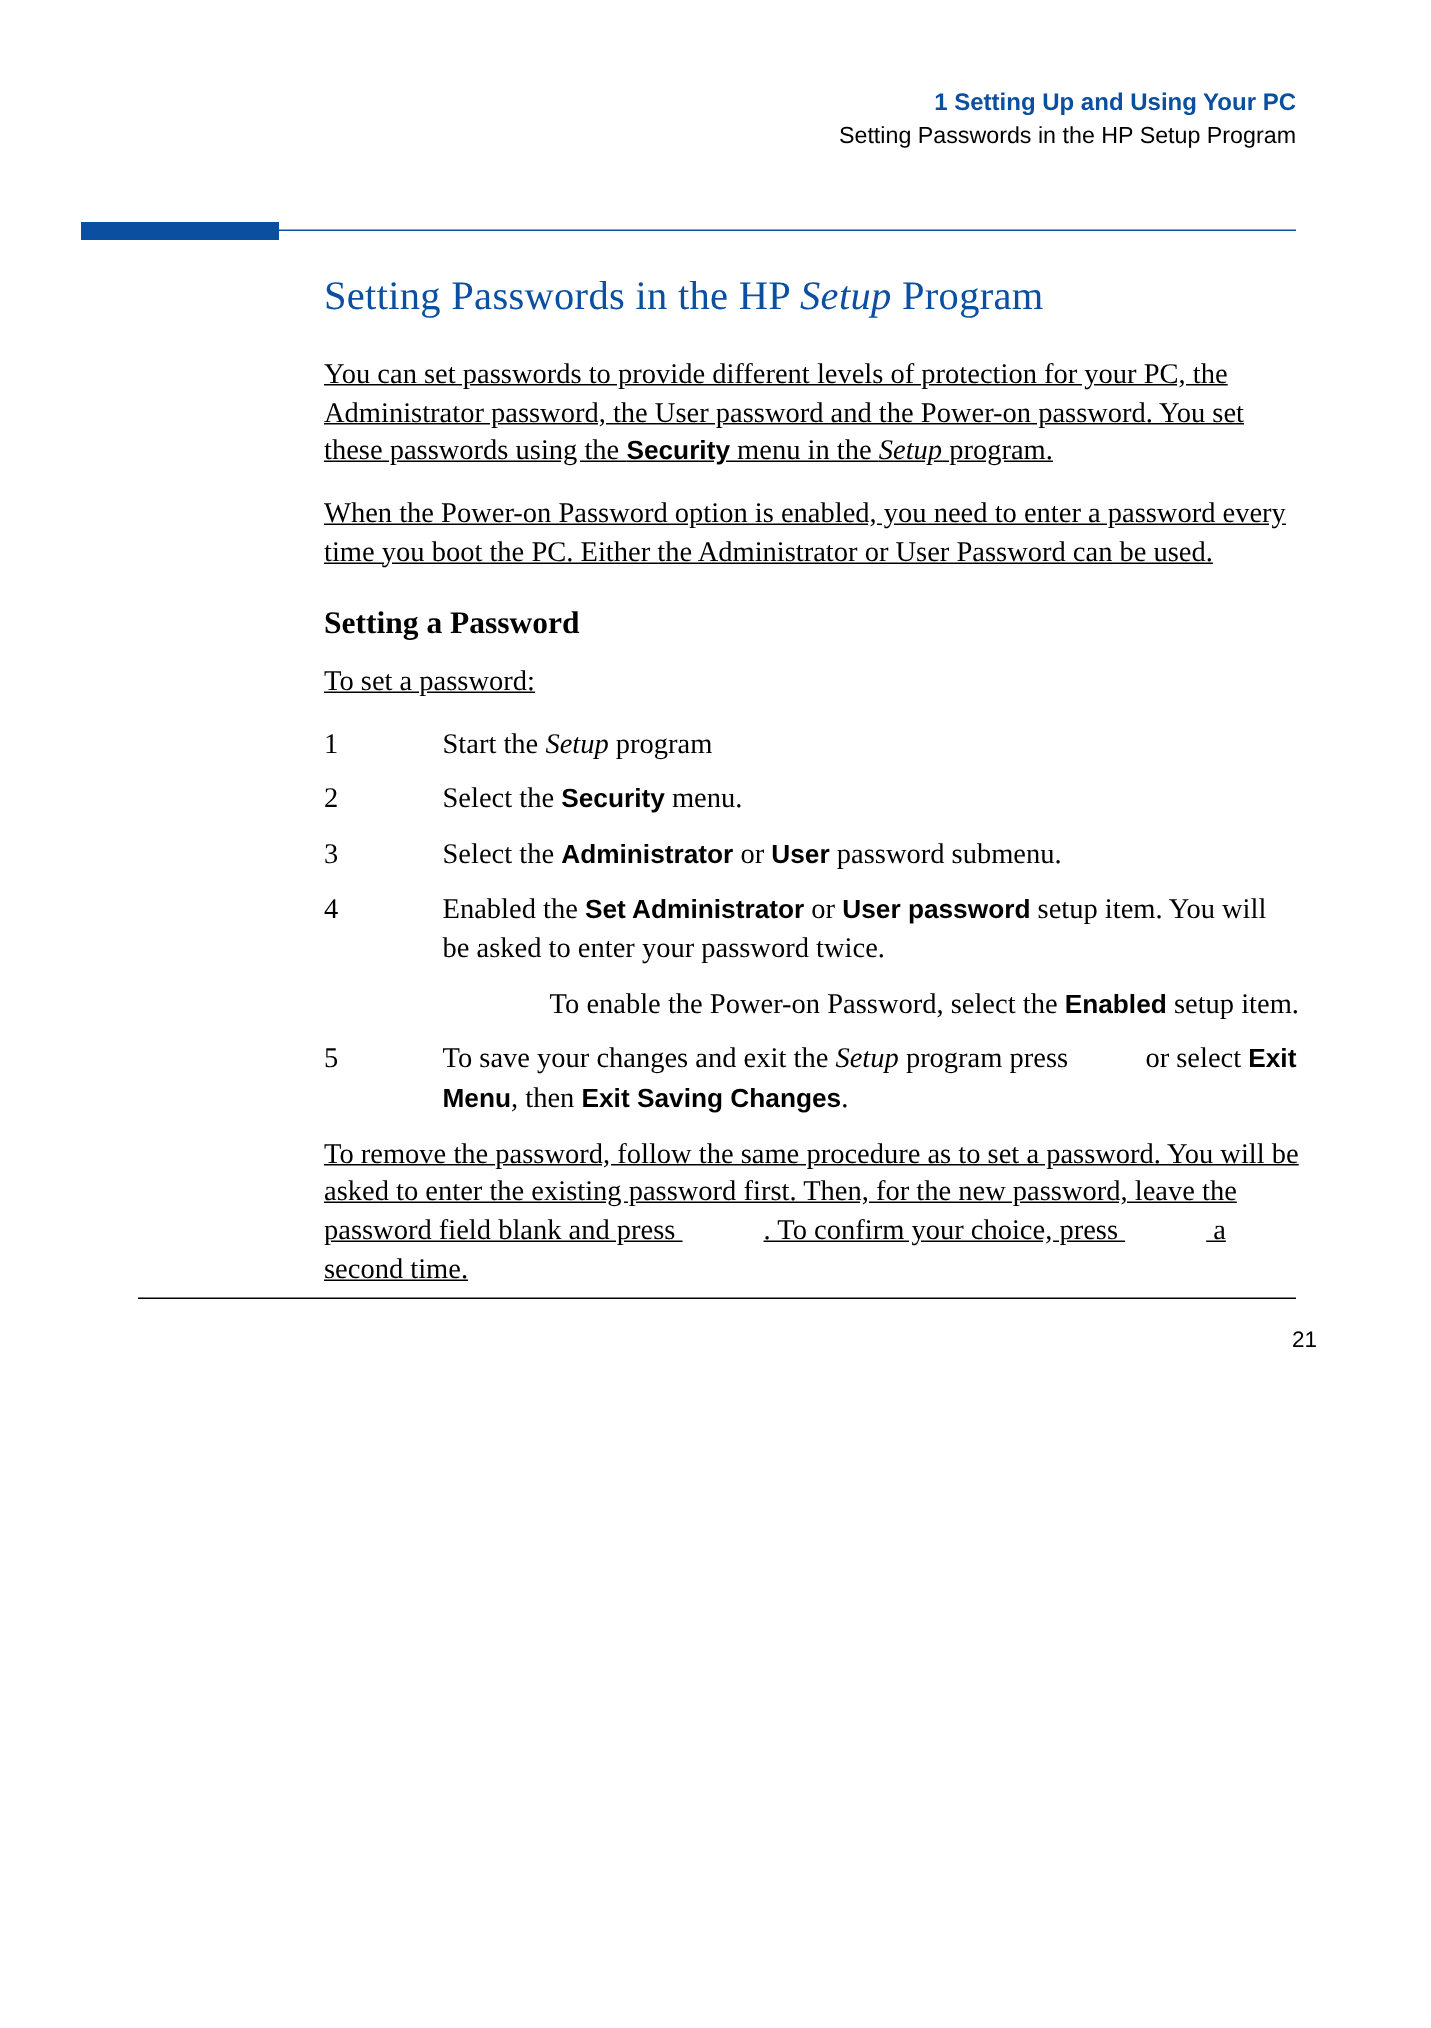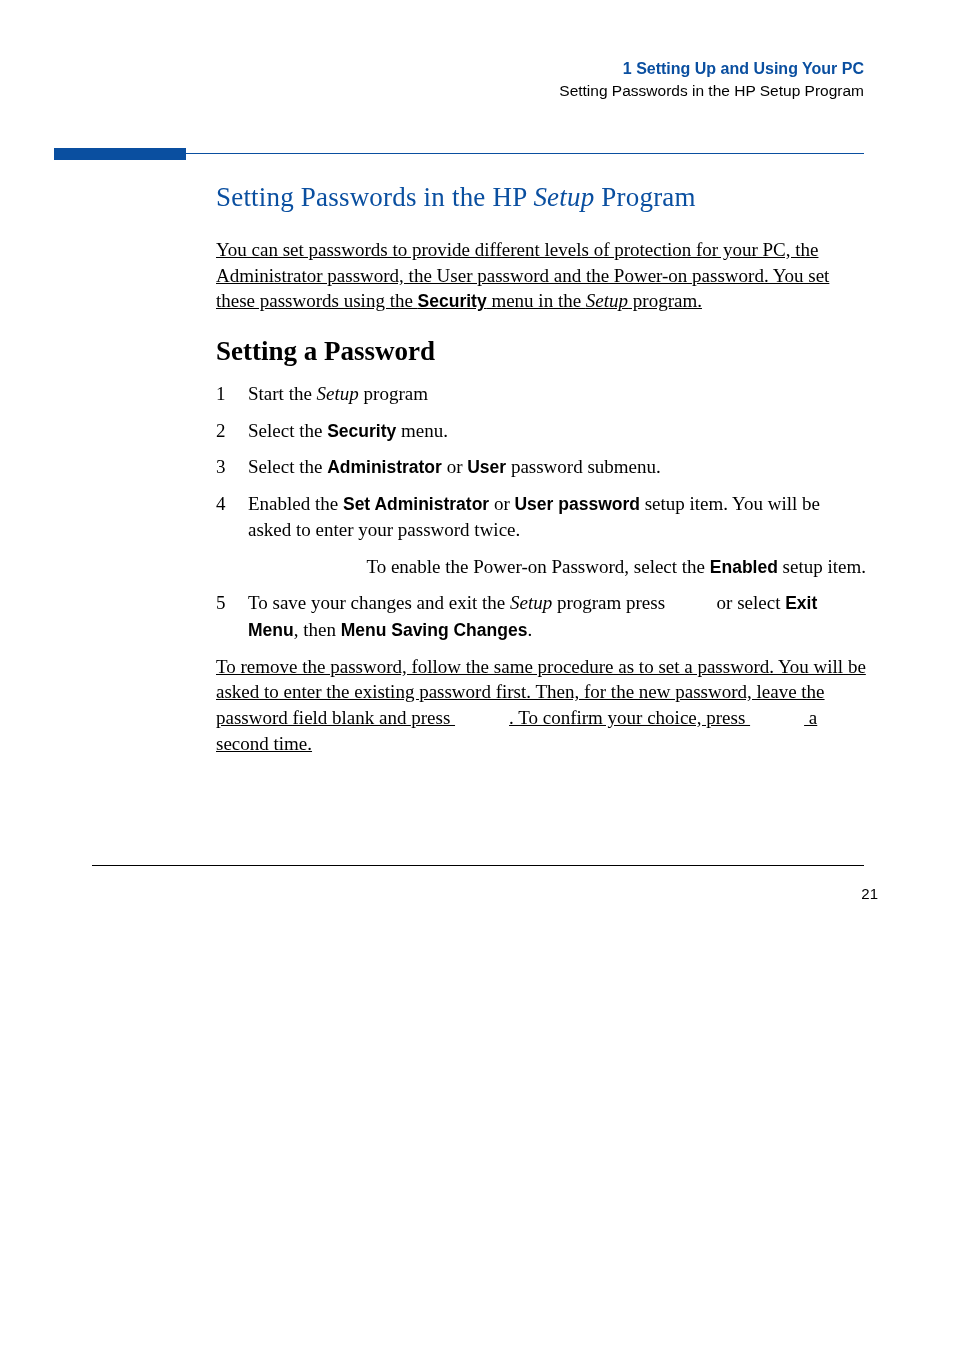--- a/index.html
+++ b/index.html
@@ -9,25 +9,25 @@
   .header-chapter { font-family: Arial, Helvetica, sans-serif; font-weight: bold; font-size: 16px; color: #0a4fa0; line-height: 1.4; }
   .header-sub { font-family: Arial, Helvetica, sans-serif; font-size: 15.5px; color: #000; line-height: 1.4; }
   .tab-bar { position: absolute; top: 148px; left: 54px; width: 132px; height: 12px; background: #0a4fa0; }
   .hr-top { position: absolute; top: 153px; left: 186px; width: 678px; border: none; border-top: 1.5px solid #0a4fa0; }
   .content { position: absolute; top: 182px; left: 216px; width: 650px; }
   .main-heading { font-family: Georgia, 'Times New Roman', serif; color: #0a4fa0; font-size: 27px; font-weight: normal; margin-bottom: 24px; letter-spacing: 0.2px; }
   .main-heading .italic { font-style: italic; }
   .para { font-size: 19px; line-height: 1.35; margin-bottom: 16px; color: #000; font-family: 'Century Schoolbook', Georgia, serif; text-decoration: underline; }
   .para .bold { font-family: Arial, Helvetica, sans-serif; font-weight: bold; font-size: 17.5px; }
   .para .italic { font-style: italic; }
-  .sub-heading { font-family: 'Century Schoolbook', Georgia, serif; font-size: 27px; margin-top: 22px; margin-bottom: 14px; }
+  .sub-heading { font-family: 'Century Schoolbook', Georgia, serif; font-size: 21px; margin-top: 22px; margin-bottom: 14px; }
   .list { font-size: 19px; line-height: 1.4; font-family: 'Century Schoolbook', Georgia, serif; }
   .list-item { display: flex; margin-bottom: 10px; }
   .list-num { width: 32px; flex-shrink: 0; }
-  .list-body { flex: 1; }
+  .list-body { flex: 1; margin-left: 47px; }
   .list-body .bold { font-family: Arial, Helvetica, sans-serif; font-weight: bold; font-size: 17.5px; }
   .list-body .italic { font-style: italic; }
   .list-sub { margin-top: 10px; text-align: right; }
   .hr-bottom { position: absolute; bottom: 130px; left: 92px; width: 772px; border: none; border-top: 1px solid #000; }
   .page-num { position: absolute; bottom: 94px; right: 76px; font-family: Arial, Helvetica, sans-serif; font-size: 15px; color: #000; }
   .key-gap { display: inline-block; width: 42px; }
   .key-gap2 { display: inline-block; width: 54px; }
 </style>
 </head>
 <body>
@@ -46,23 +46,25 @@
 
     <h1 class="main-heading">
       <span>Setting Passwords in the HP </span><span class="italic">Setup</span><span> Program</span>
     </h1>
 
     <p class="para">
       <span>You can set passwords to provide different levels of protection for your PC, the Administrator password, the User password and the Power-on password. You set these passwords using the </span><span class="bold">Security</span><span> menu in the </span><span class="italic">Setup</span><span> program.</span>
     </p>
 
 
+    <p class="para">When the Power-on Password option is enabled, you need to enter a password every time you boot the PC. Either the Administrator or User Password can be used.</p>
 
     <h2 class="sub-heading">Setting a Password</h2>
 
+    <p class="para">To set a password:</p>
 
     <div class="list">
 
       <div class="list-item">
         <div class="list-num">1</div>
         <div class="list-body">
           <span>Start the </span><span class="italic">Setup</span><span> program</span>
         </div>
       </div>
 
@@ -86,21 +88,21 @@
           <span>Enabled the </span><span class="bold">Set Administrator</span><span> or </span><span class="bold">User password</span><span> setup item. You will be asked to enter your password twice.</span>
           <div class="list-sub">
             <span>To enable the Power-on Password, select the </span><span class="bold">Enabled</span><span> setup item.</span>
           </div>
         </div>
       </div>
 
       <div class="list-item">
         <div class="list-num">5</div>
         <div class="list-body">
-          <span>To save your changes and exit the </span><span class="italic">Setup</span><span> program press </span><span class="key-gap"></span><span> or select </span><span class="bold">Exit Menu</span><span>, then </span><span class="bold">Menu Saving Changes</span><span>.</span>
+          <span>To save your changes and exit the </span><span class="italic">Setup</span><span> program press </span><span class="key-gap"></span><span> or select </span><span class="bold">Exit Menu</span><span>, then </span><span class="bold">Exit Saving Changes</span><span>.</span>
         </div>
       </div>
 
     </div>
 
     <p class="para" style="margin-top:0;">
       <span>To remove the password, follow the same procedure as to set a password. You will be asked to enter the existing password first. Then, for the new password, leave the password field blank and press </span><span class="key-gap2"></span><span>. To confirm your choice, press </span><span class="key-gap2"></span><span> a second time.</span>
     </p>
 
   </div>

